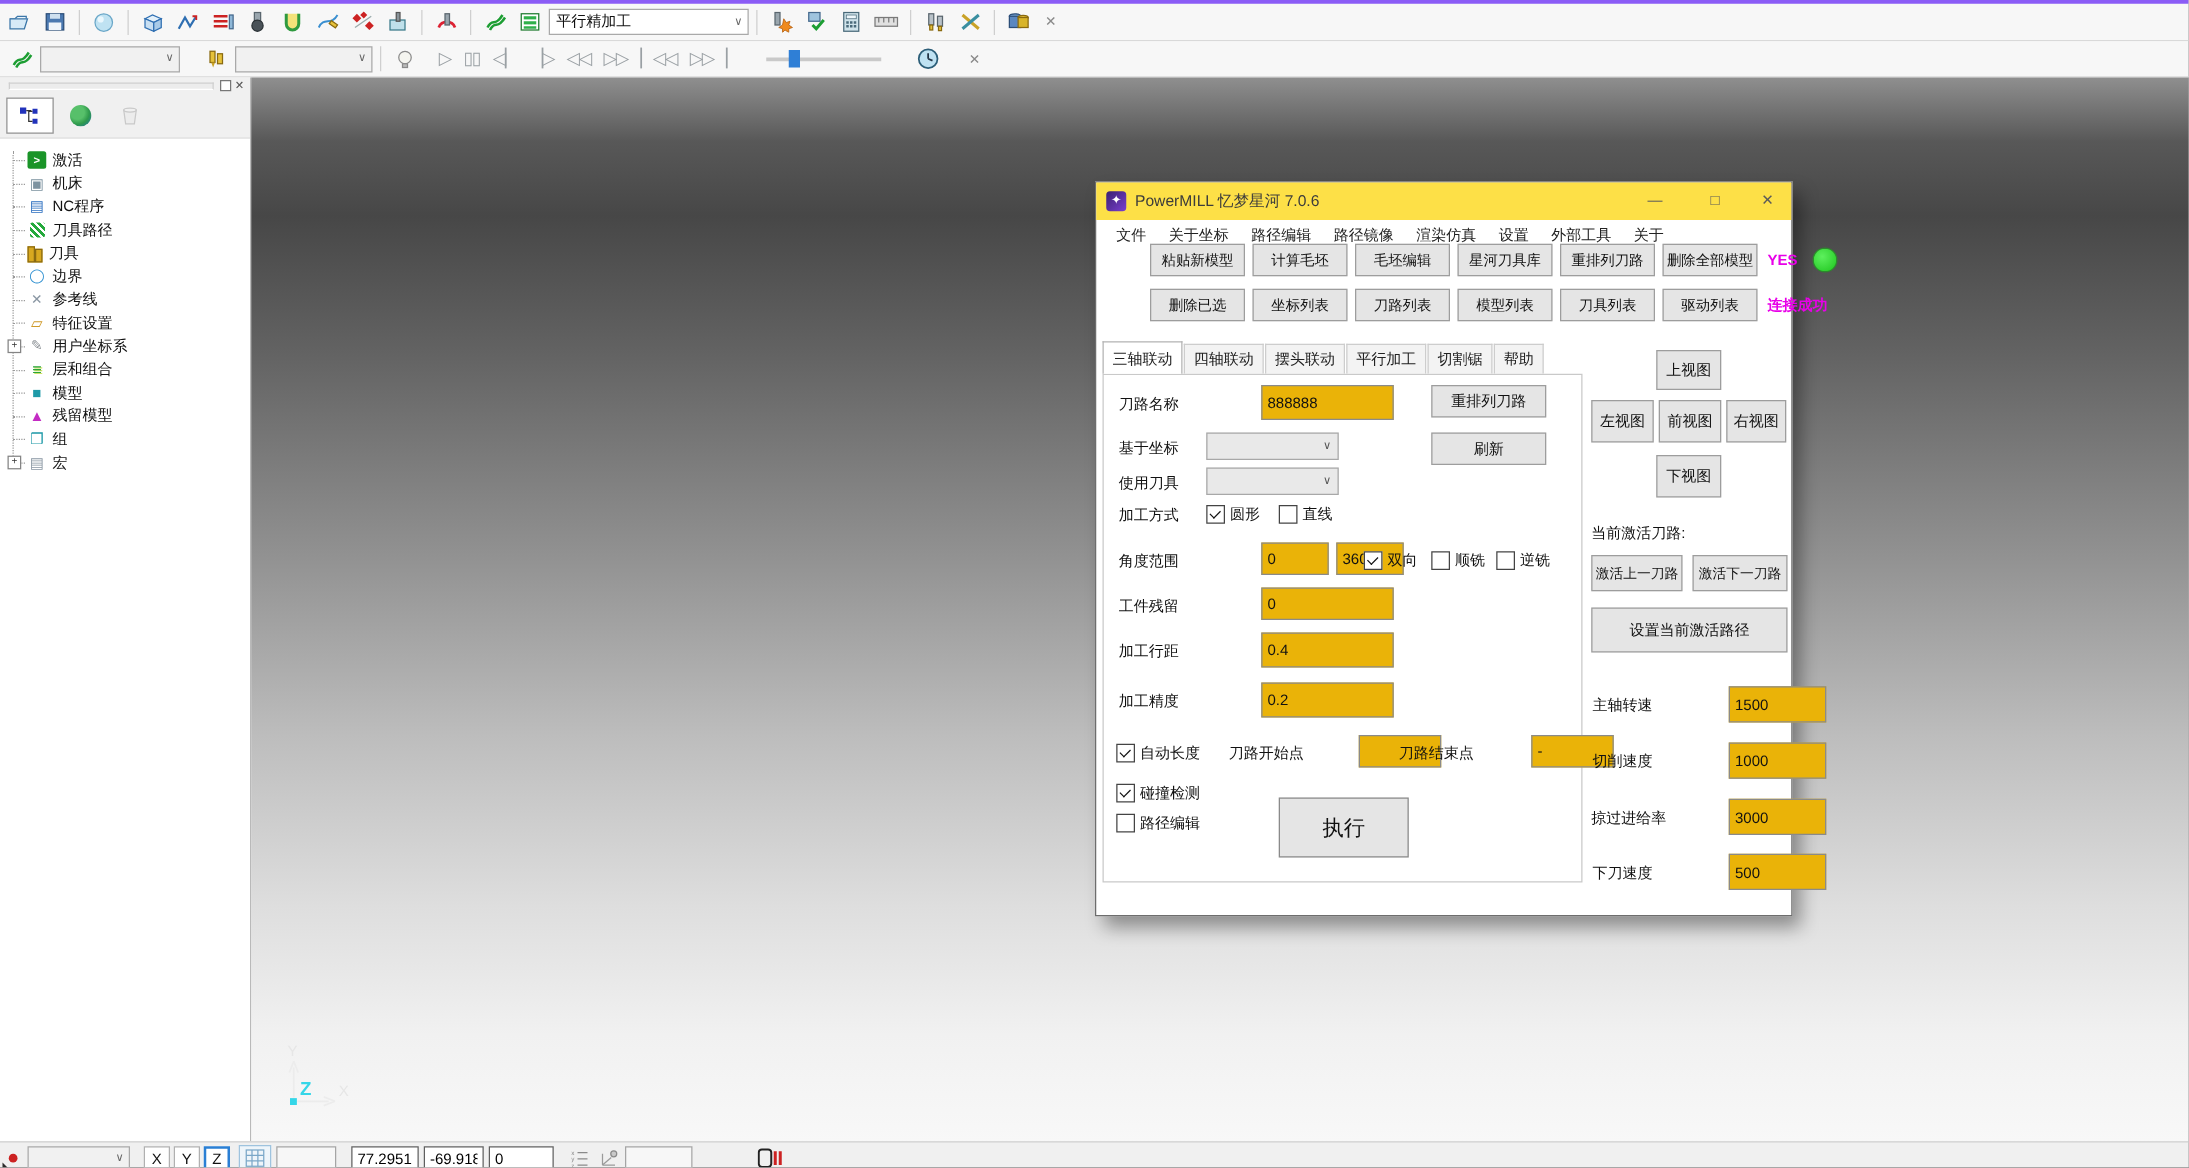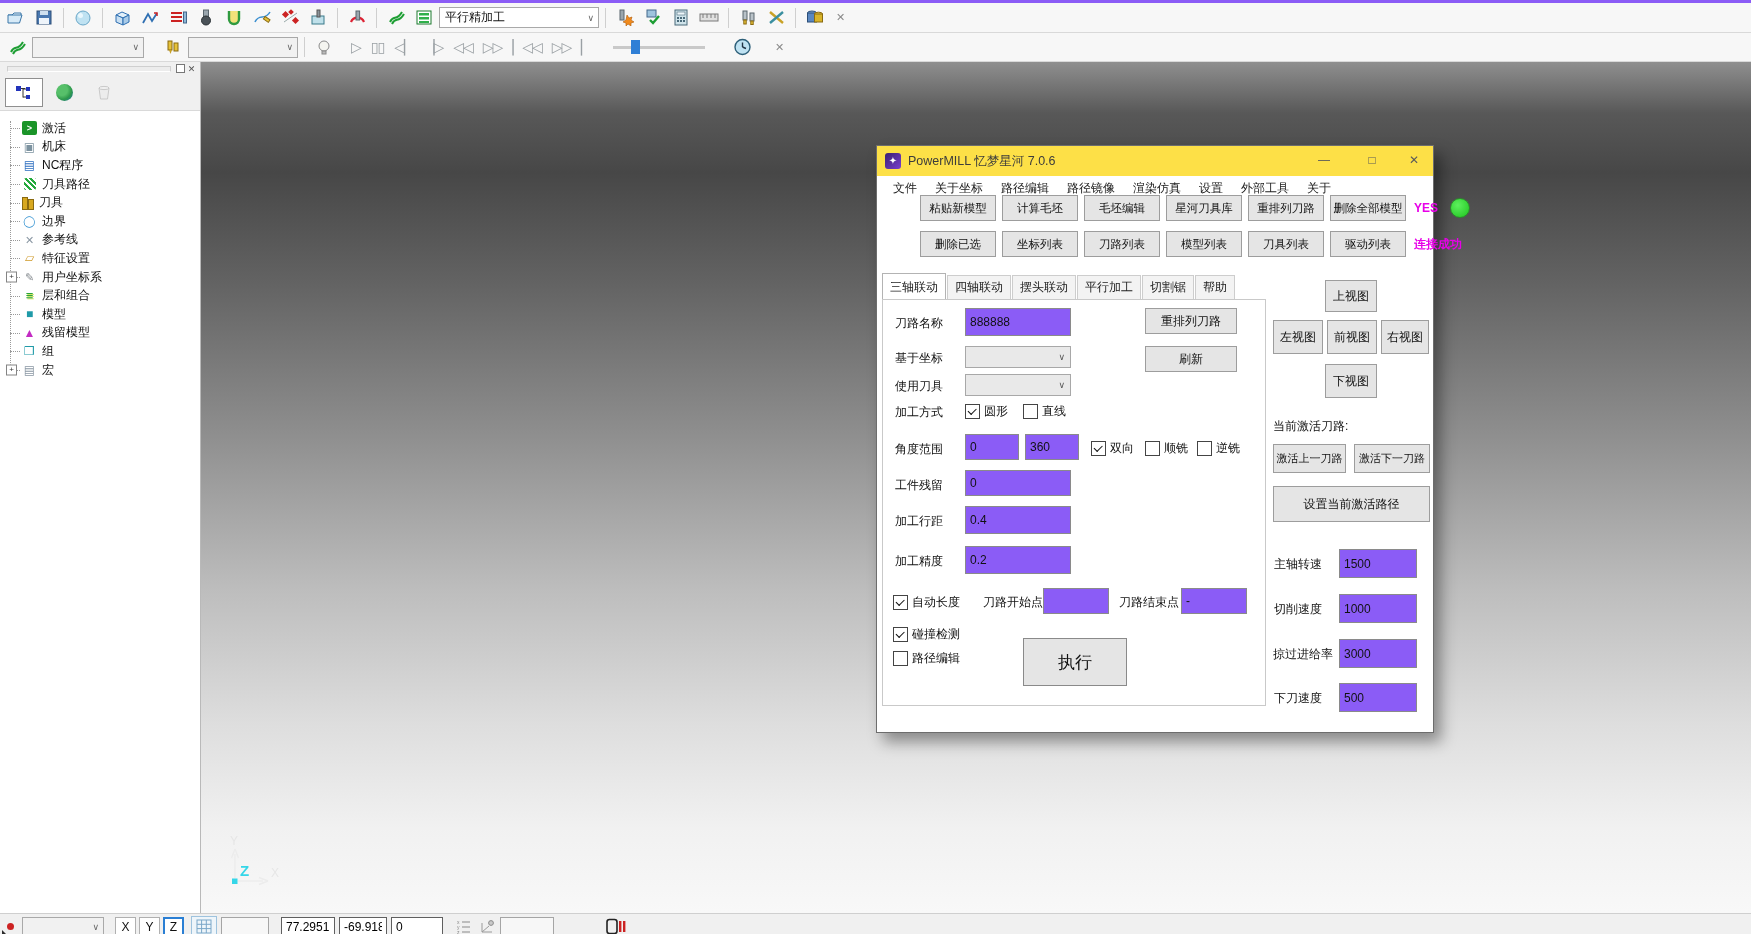--- a/index.html
+++ b/index.html
@@ -83,22 +83,22 @@
        font-family:"Liberation Sans","DejaVu Sans",sans-serif;padding:0;}
   .dlg-btnrow .btn{width:76px;height:26px;flex:none;}
   .magenta{color:#e800e8;font-weight:bold;font-size:12px;margin-left:2px;white-space:nowrap;}
   .green-dot{width:18px;height:18px;border-radius:50%;background:radial-gradient(circle at 38% 35%,#5df05d,#1ec41e);
              border:1px solid #2c8a2c;margin-left:6px;flex:none;}
   .dlg-tabs{position:absolute;left:5px;top:131px;display:flex;align-items:flex-end;height:22px;}
   .dtab{padding:3px 7px 3px;background:#f3f3f3;border:1px solid #cdcdcd;border-bottom:none;margin-right:1px;font-size:12px;color:#222;}
   .dtab.active{background:#fff;border-color:#b3b3b3;padding-top:5px;position:relative;z-index:2;}
   .dlg-panel{position:absolute;left:5px;top:153px;width:384px;height:407px;border:1px solid #c9c9c9;background:#fff;box-sizing:border-box;}
   .dlg-panel .lbl,.dialog .lbl{position:absolute;color:#111;font-size:12px;white-space:nowrap;}
-  .tin{position:absolute;border:1px solid #8a8a8a;background:#8b5cf6;font-size:12px;padding:0 4px;box-sizing:border-box;
-       font-family:"Liberation Sans","DejaVu Sans",sans-serif;color:#111;}
+  .tin{position:absolute;border:1px solid #8a8a8a;background:#eab308;font-size:12px;padding:0 4px;box-sizing:border-box;
+       font-family:"Liberation Sans","DejaVu Sans",sans-serif;color:#111;margin-left:44px;}
   .dcombo{position:absolute;background:#e9e9e9;border:1px solid #a8a8a8;box-sizing:border-box;}
   .dcombo .chev{position:absolute;right:5px;top:50%;transform:translateY(-54%);font-size:9px;color:#555;}
   .cb{position:absolute;display:flex;align-items:center;gap:4px;font-size:12px;white-space:nowrap;}
   .cb .box{width:13px;height:13px;border:1px solid #444;background:#fff;position:relative;flex:none;}
   .cb.checked .box::after{content:"";position:absolute;left:2px;top:2.5px;width:7px;height:3.5px;
        border-left:1.8px solid #111;border-bottom:1.8px solid #111;transform:rotate(-45deg);}
   
   .statusbar{position:relative;height:26px;background:#f0f0f0;border-top:1px solid #cfcfcf;
              display:flex;align-items:center;box-sizing:border-box;}
   .grip-tri{position:absolute;left:2px;bottom:2px;width:0;height:0;border-left:7px solid #2b2b2b;border-top:7px solid transparent;}

